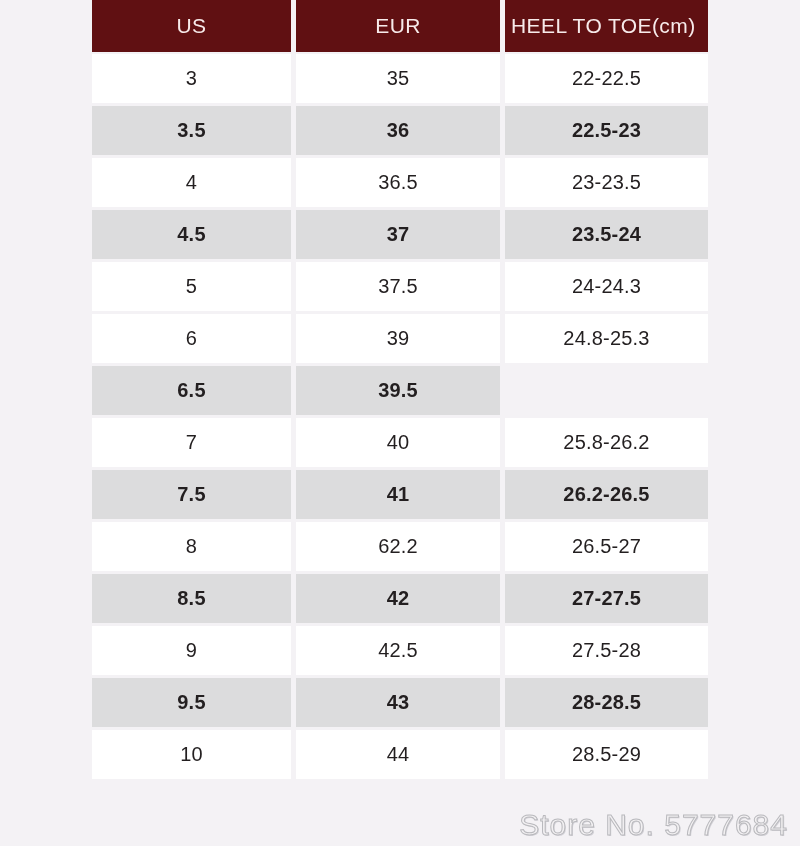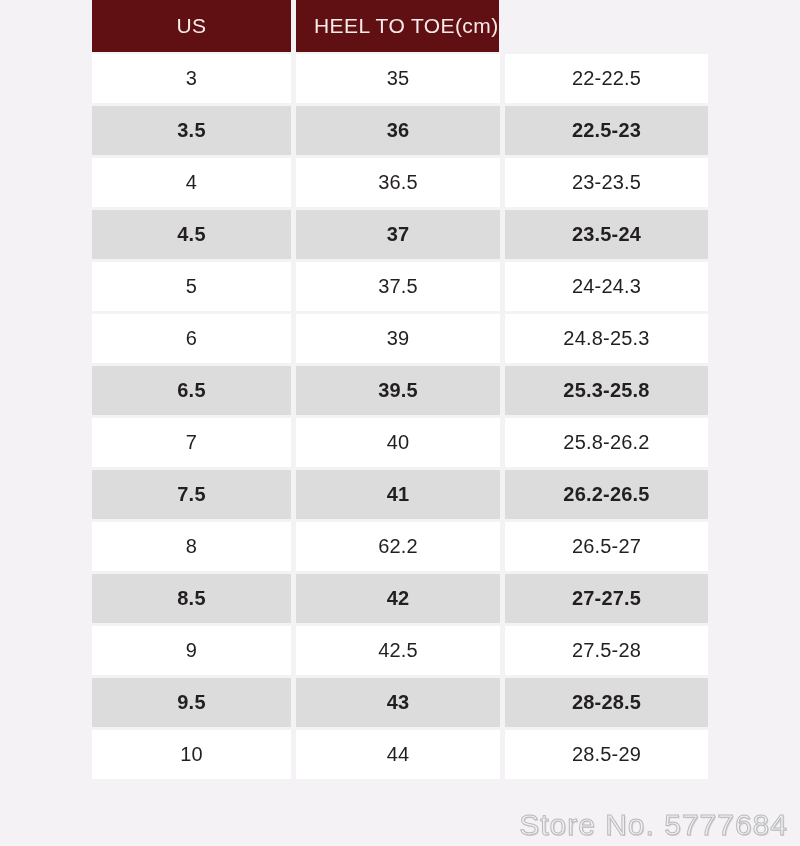--- a/index.html
+++ b/index.html
@@ -50,21 +50,21 @@
   .header-row .cell {
     background: #601012;
     color: #f7eaea;
     height: 52px;
     font-size: 21px;
     letter-spacing: 0.4px;
   }
   .header-row { margin-bottom: 2px; }
   .header-row .col-heel {
     justify-content: flex-start;
-    padding-left: 18px;
+    padding-left: 6px;
   }
 
   
   .row-odd .cell  { background: #ffffff; }
   .row-even .cell { background: #dcdcdd; font-weight: bold; }
 
   
   .watermark {
     position: absolute;
     right: 12px;
@@ -80,20 +80,21 @@
     user-select: none;
   }
 </style>
 </head>
 <body>
 
 <div class="size-table">
 
   <div class="row header-row">
     <div class="cell col-us">US</div>
+    <div class="cell col-eur">EUR</div>
     <div class="cell col-heel">HEEL TO TOE(cm)</div>
   </div>
 
   <div id="table-body">
       <div class="row row-odd">
         <div class="cell col-us">3</div>
         <div class="cell col-eur">35</div>
         <div class="cell col-heel">22-22.5</div>
       </div>
       <div class="row row-even">
@@ -117,21 +118,20 @@
         <div class="cell col-heel">24-24.3</div>
       </div>
       <div class="row row-odd">
         <div class="cell col-us">6</div>
         <div class="cell col-eur">39</div>
         <div class="cell col-heel">24.8-25.3</div>
       </div>
       <div class="row row-even">
         <div class="cell col-us">6.5</div>
         <div class="cell col-eur">39.5</div>
-        <div class="cell col-heel">25.3-25.8</div>
       </div>
       <div class="row row-odd">
         <div class="cell col-us">7</div>
         <div class="cell col-eur">40</div>
         <div class="cell col-heel">25.8-26.2</div>
       </div>
       <div class="row row-even">
         <div class="cell col-us">7.5</div>
         <div class="cell col-eur">41</div>
         <div class="cell col-heel">26.2-26.5</div>

